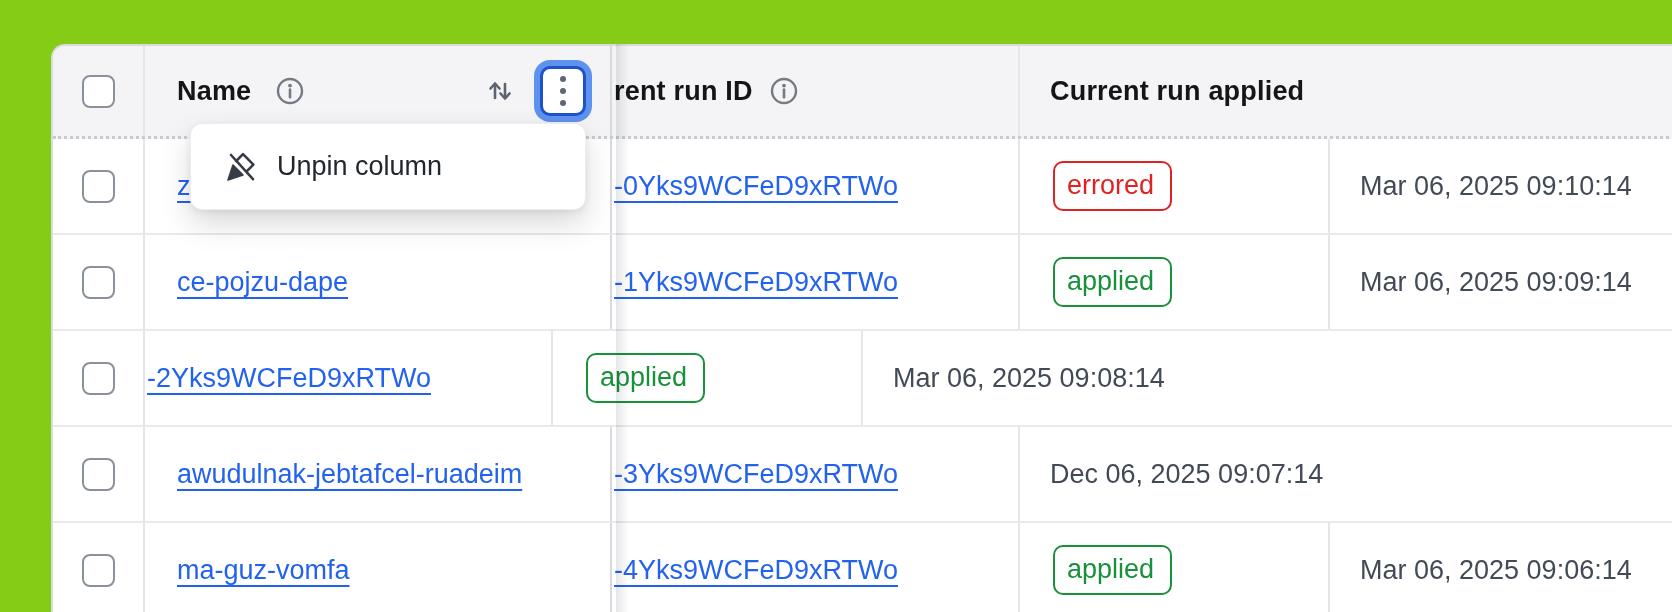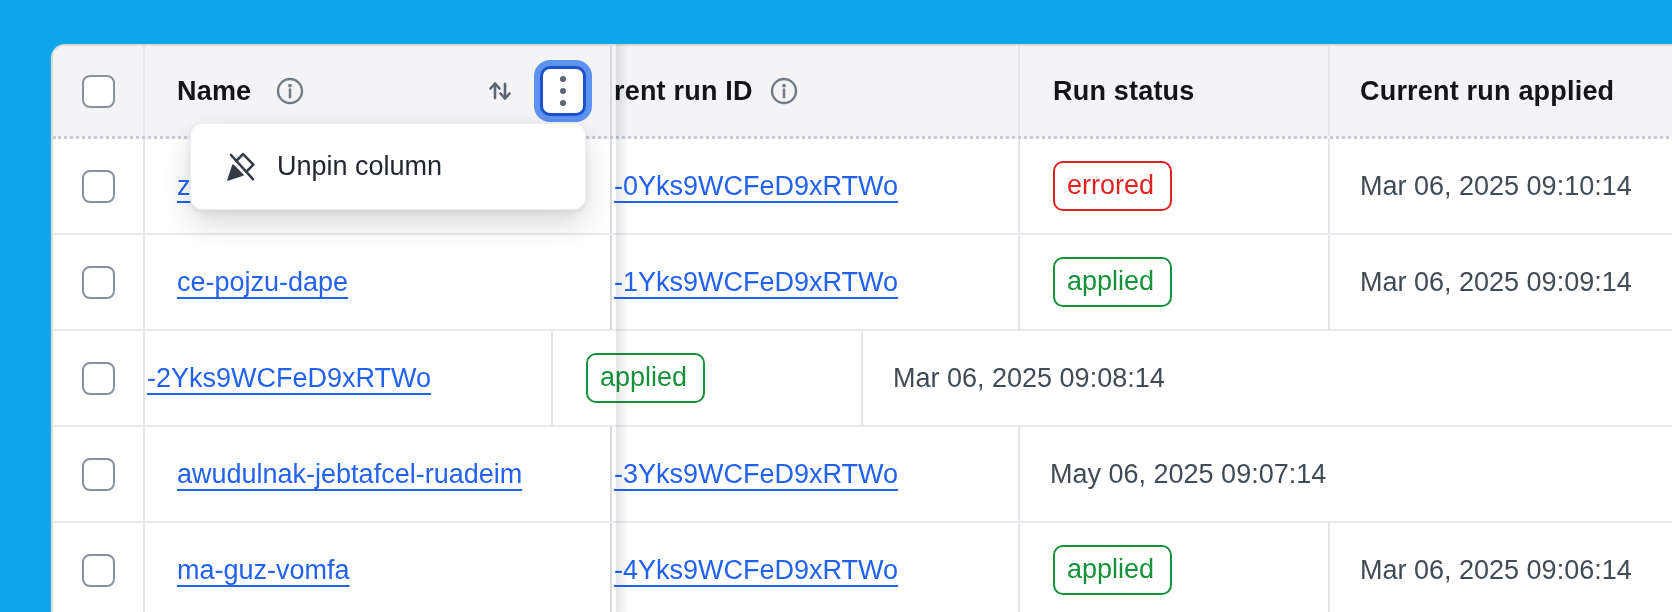--- a/index.html
+++ b/index.html
@@ -2,21 +2,21 @@
 <html><head>
 <meta charset="utf-8">
 <style>
   * { margin:0; padding:0; box-sizing:border-box; }
   html,body { background:#ffffff; }
   body {
     width:1672px; height:612px; overflow:hidden;
     font-family:"Liberation Sans", sans-serif;
     color:#15171a;
   }
-  .stage { position:relative; width:1672px; height:612px; overflow:hidden; background:#0ea5e9; }
+  .stage { position:relative; width:1672px; height:612px; overflow:hidden; background:#84cc16; }
 
   
   .table-wrap {
     position:absolute; left:51px; top:44px; width:1685px;
     border:2px solid #d8dbdf; border-bottom:none;
     border-radius:14px 14px 0 0;
     background:#fff;
   }
   .header-row {
     display:flex; height:93px; background:#f4f4f6;
@@ -134,23 +134,20 @@
         <span class="hdr-label">rent run ID</span>
         <span class="icon info-ic-id">
           <svg width="30" height="30" viewBox="0 0 30 30" fill="none">
             <circle cx="15" cy="15" r="12" stroke="#757b84" stroke-width="2.4"></circle>
             <circle cx="15" cy="9.6" r="1.9" fill="#757b84"></circle>
             <line x1="15" y1="13.6" x2="15" y2="21.2" stroke="#757b84" stroke-width="2.6" stroke-linecap="round"></line>
           </svg>
         </span>
       </div>
 
-      <div class="cell col-status">
-        <span class="hdr-label">Run status</span>
-      </div>
 
       <div class="cell col-applied">
         <span class="hdr-label">Current run applied</span>
       </div>
     </div>
 
     <div class="body-row">
       <div class="cell col-check">
           <span class="checkbox"></span>
         </div>
@@ -205,21 +202,21 @@
       <div class="cell col-check">
           <span class="checkbox"></span>
         </div>
       <div class="cell col-name">
           <a class="cell-link">awudulnak-jebtafcel-ruadeim</a>
         </div>
       <div class="cell col-id">
           <a class="cell-link">-3Yks9WCFeD9xRTWo</a>
         </div>
       <div class="cell col-applied">
-          <span class="timestamp">May 06, 2025 09:07:14</span>
+          <span class="timestamp">Dec 06, 2025 09:07:14</span>
         </div>
     </div>
 
     <div class="body-row">
       <div class="cell col-check">
           <span class="checkbox"></span>
         </div>
       <div class="cell col-name">
           <a class="cell-link">ma-guz-vomfa</a>
         </div>

